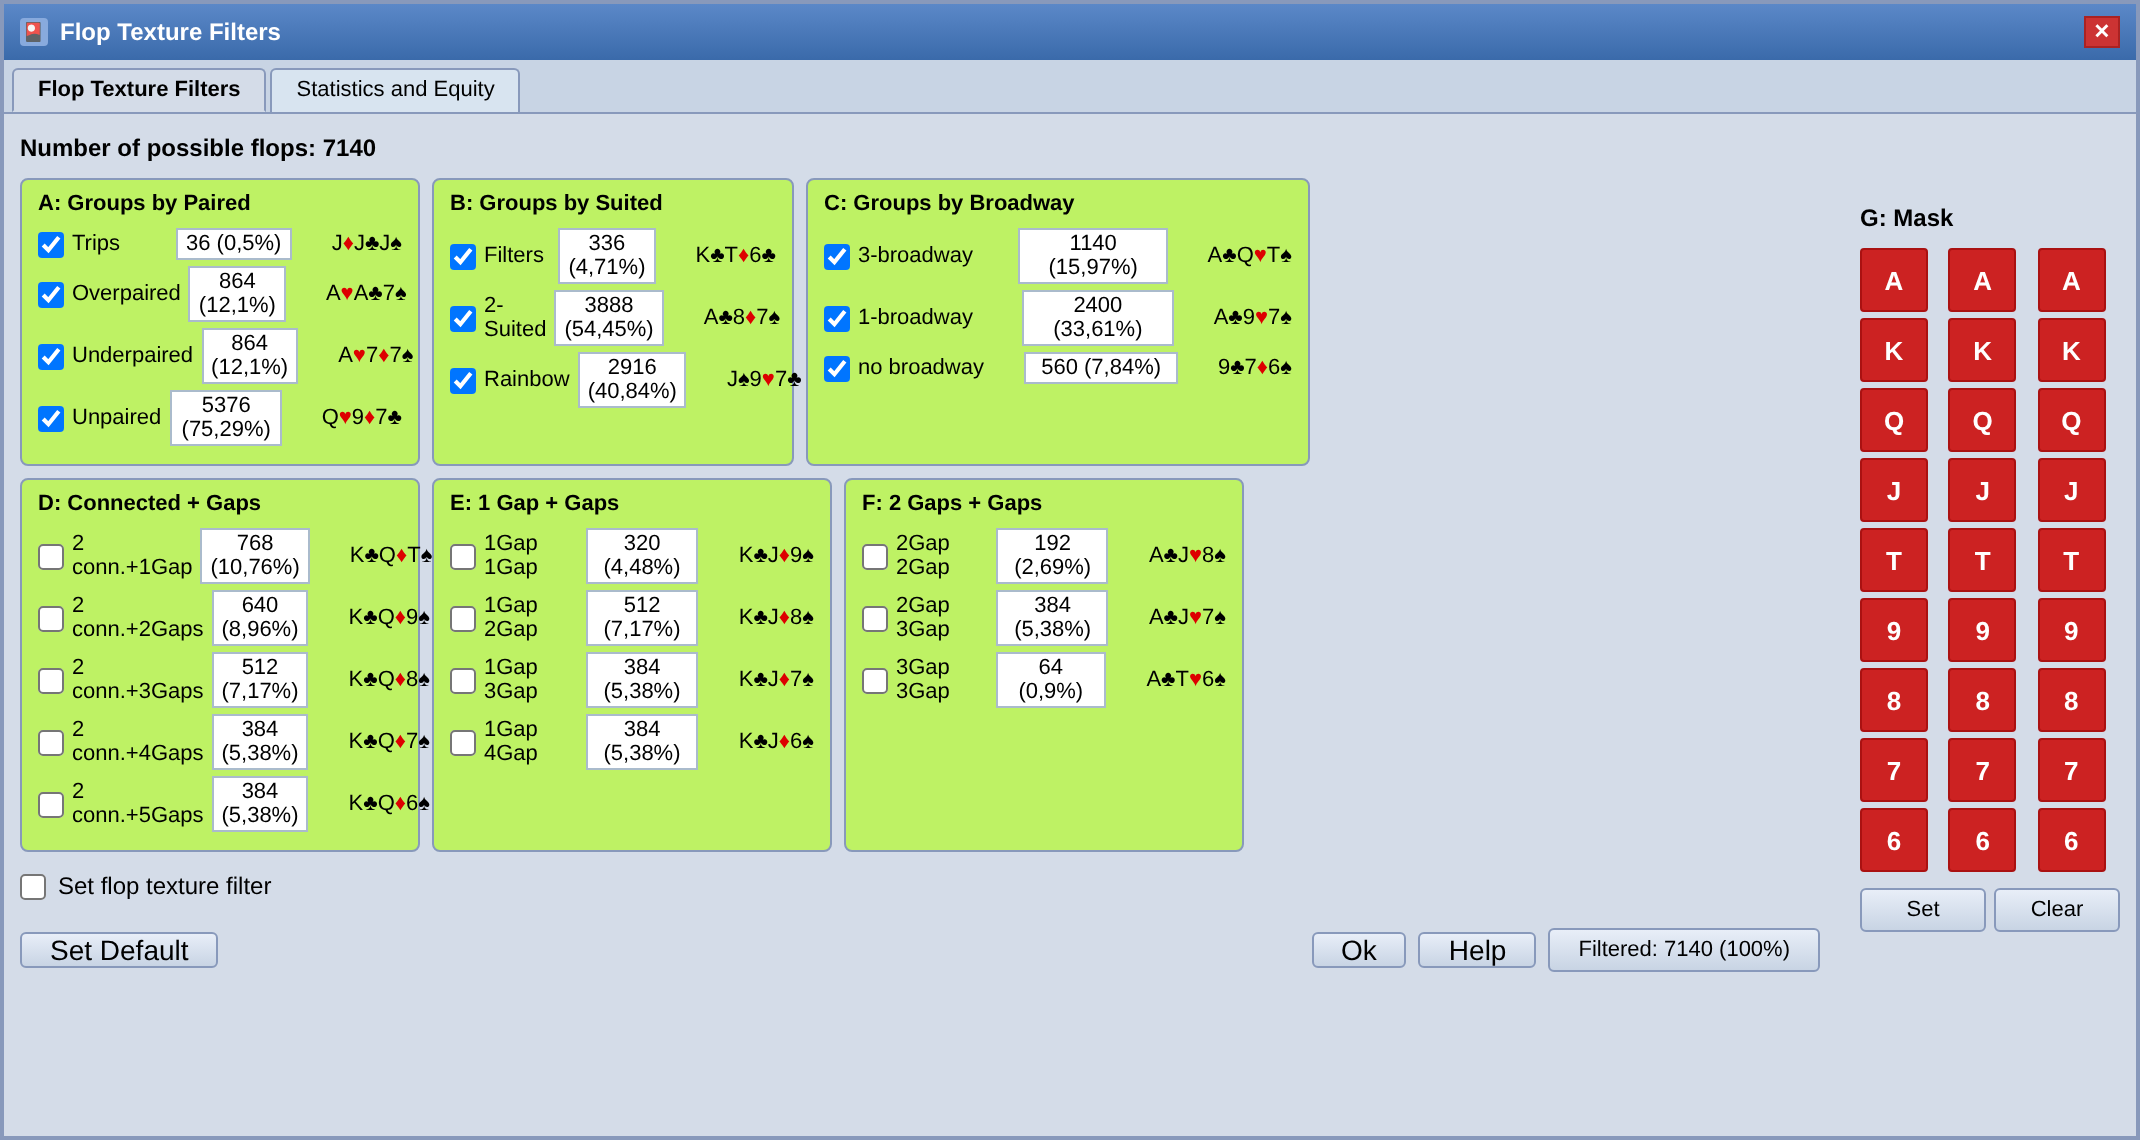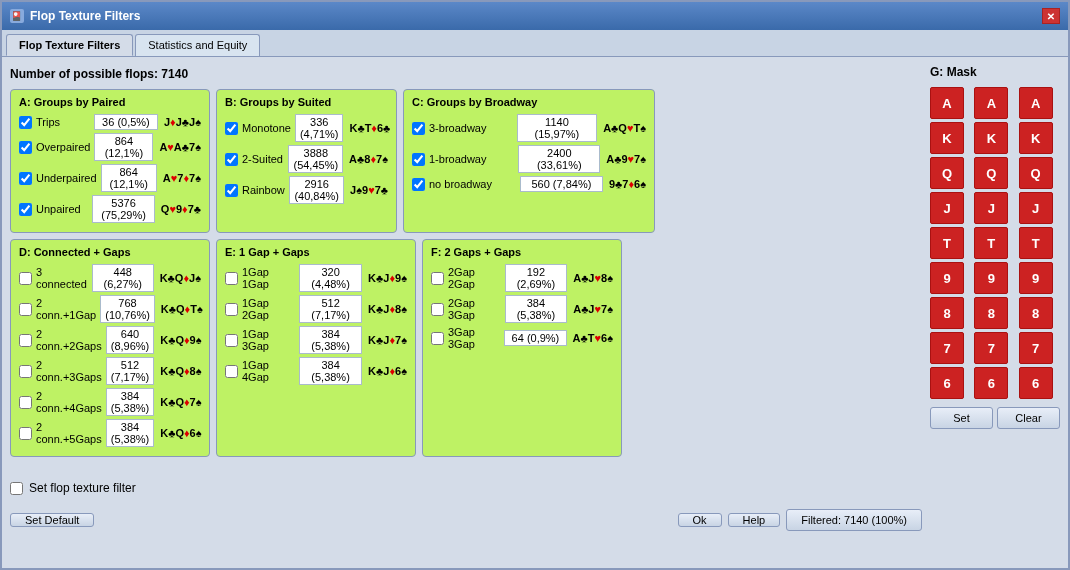--- a/index.html
+++ b/index.html
@@ -78,21 +78,21 @@
     }
     .tab.active {
       background: #d4dce8;
       border-bottom: 1px solid #d4dce8;
       font-weight: bold;
     }
     .content {
       display: flex;
       flex: 1;
       padding: 8px;
-      gap: 8px;
+      gap: 20px;
     }
     .main-content {
       flex: 1;
       display: flex;
       flex-direction: column;
       gap: 6px;
     }
     .number-of-flops {
       font-size: 12px;
       font-weight: bold;
@@ -131,67 +131,66 @@
     .group-value {
       background: white;
       border: 1px solid #aabbcc;
       padding: 1px 4px;
       width: 90px;
       font-size: 11px;
       text-align: center;
     }
     .card-display {
       font-size: 11px;
-      margin-left: 2px;
-      font-weight: bold;
+      margin-left: 16px;
     }
     .red { color: #dd0000; }
     .black { color: #000000; }
     .gaps-row {
       display: flex;
       gap: 6px;
     }
     .set-filter-row {
       display: flex;
       align-items: center;
       gap: 6px;
       padding: 4px 0;
-      margin-top: 14px;
     }
     .bottom-buttons {
       display: flex;
       align-items: center;
       gap: 6px;
       padding-top: 4px;
     }
     .btn {
       padding: 0 14px;
       background: linear-gradient(to bottom, #e8eef8, #c8d4e4);
       border: 1px solid #8899bb;
       border-radius: 3px;
       cursor: pointer;
-      font-size: 11px;
+      font-size: 14px;
     }
     .filtered-display {
       padding: 4px 14px;
       background: linear-gradient(to bottom, #e8eef8, #c8d4e4);
       border: 1px solid #8899bb;
       border-radius: 3px;
       font-size: 11px;
       min-width: 130px;
       text-align: center;
     }
     .spacer { flex: 1; }
 
     
     .mask-panel {
       width: 130px;
       display: flex;
       flex-direction: column;
       gap: 4px;
+      margin-top: 37px;
     }
     .mask-title {
       font-weight: bold;
       font-size: 12px;
       margin-bottom: 4px;
     }
     .mask-grid {
       display: grid;
       grid-template-columns: repeat(3, 1fr);
       gap: 3px;
@@ -292,21 +291,21 @@
             <span class="group-label">Unpaired</span>
             <span class="group-value">5376 (75,29%)</span>
             <span class="card-display">Q<span class="red">♥</span>9<span class="red">♦</span>7<span class="black">♣</span></span>
           </div>
         </div>
 
         <div class="group-box group-box-b">
           <div class="group-title">B: Groups by Suited</div>
           <div class="group-row">
             <input type="checkbox" checked="" style="">
-            <span class="group-label">Monotone</span>
+            <span class="group-label">Filters</span>
             <span class="group-value">336 (4,71%)</span>
             <span class="card-display">K<span class="black">♣</span>T<span class="red">♦</span>6<span class="black">♣</span></span>
           </div>
           <div class="group-row">
             <input type="checkbox" checked="" style="">
             <span class="group-label">2-Suited</span>
             <span class="group-value">3888 (54,45%)</span>
             <span class="card-display">A<span class="black">♣</span>8<span class="red">♦</span>7<span class="black">♠</span></span>
           </div>
           <div class="group-row">
@@ -338,26 +337,20 @@
             <span class="card-display">9<span class="black">♣</span>7<span class="red">♦</span>6<span class="black">♠</span></span>
           </div>
         </div>
 
       </div>
 
       <div class="gaps-row">
 
         <div class="group-box group-box-d">
           <div class="group-title">D: Connected + Gaps</div>
-          <div class="group-row">
-            <input type="checkbox" style="">
-            <span class="group-label">3 connected</span>
-            <span class="group-value">448 (6,27%)</span>
-            <span class="card-display">K<span class="black">♣</span>Q<span class="red">♦</span>J<span class="black">♠</span></span>
-          </div>
           <div class="group-row">
             <input type="checkbox" style="">
             <span class="group-label">2 conn.+1Gap</span>
             <span class="group-value">768 (10,76%)</span>
             <span class="card-display">K<span class="black">♣</span>Q<span class="red">♦</span>T<span class="black">♠</span></span>
           </div>
           <div class="group-row">
             <input type="checkbox" style="">
             <span class="group-label">2 conn.+2Gaps</span>
             <span class="group-value">640 (8,96%)</span>

